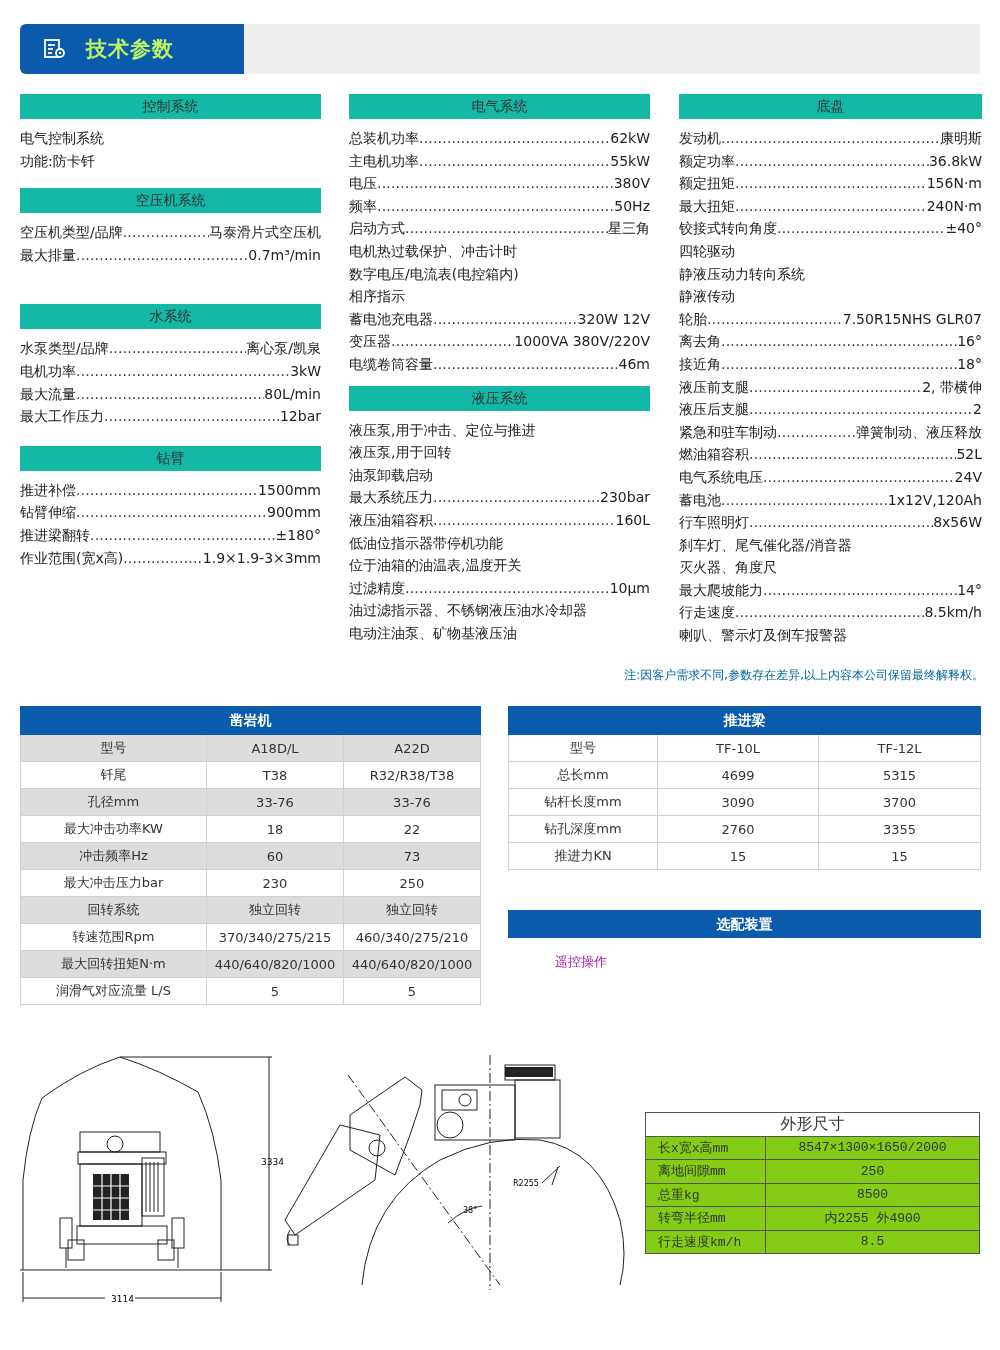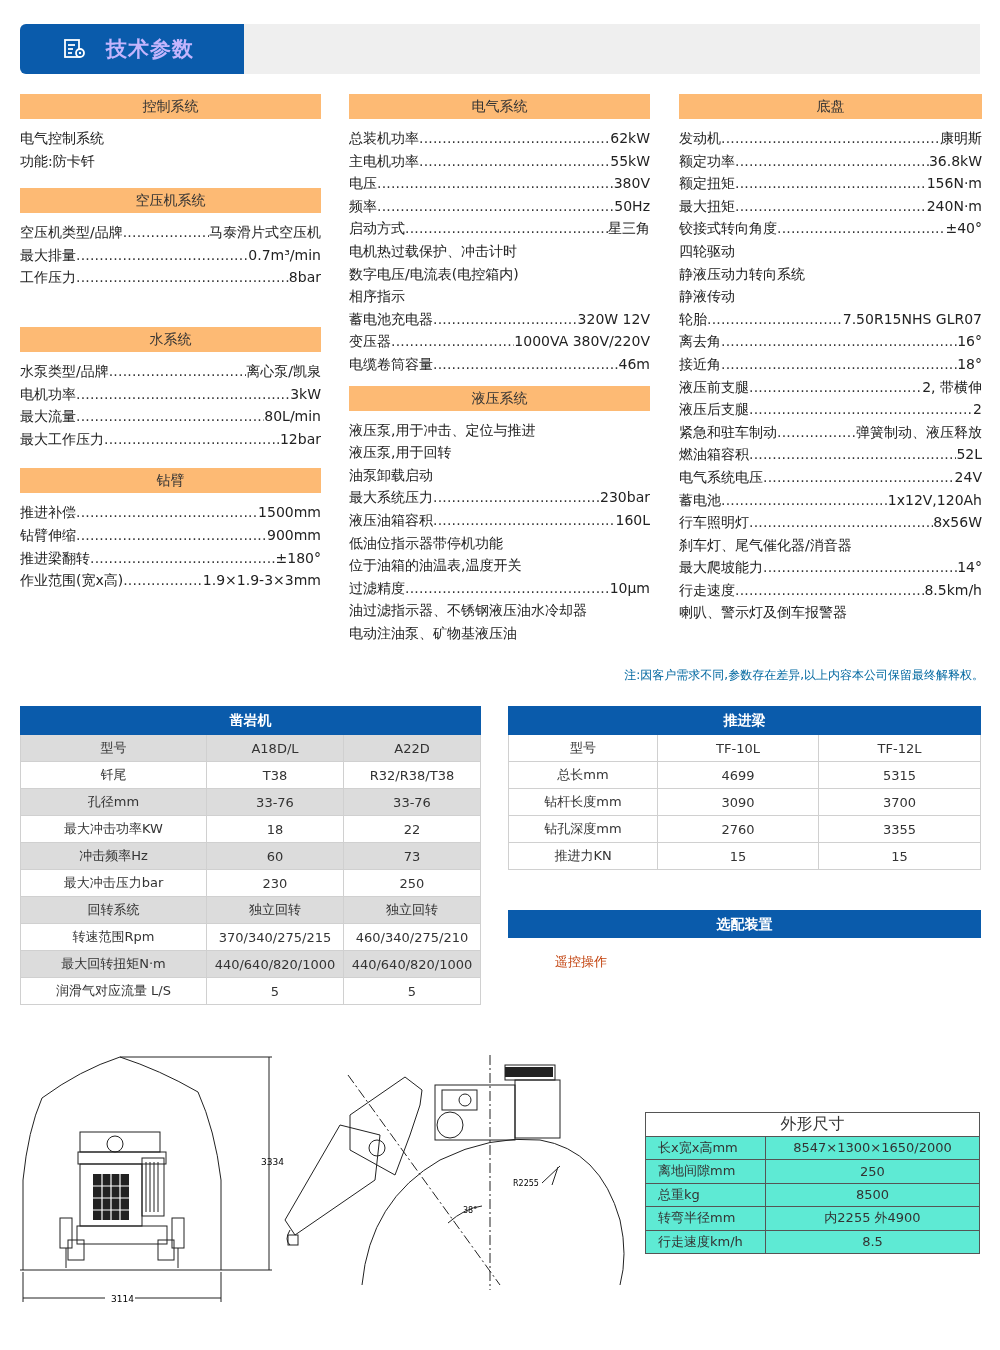--- a/index.html
+++ b/index.html
@@ -7,32 +7,32 @@
     width: 1000px; height: 1350px; background: #ffffff; position: relative;
     font-family: "DejaVu Sans", "Liberation Sans", sans-serif; color: #222; overflow: hidden;
   }
   .header-bar {
     position: absolute; left: 20px; top: 24px; width: 960px; height: 50px;
     background: #efefef; border-radius: 6px 0 0 6px;
   }
   .header-blue {
     position: absolute; left: 20px; top: 24px; width: 224px; height: 50px;
     background: #0a5bab; border-radius: 6px 0 0 6px;
-    display: flex; align-items: center; padding-left: 44px; color: #c4b5fd;
+    display: flex; align-items: center; padding-left: 24px; color: #bef264;
   }
   .header-blue svg { margin-right: 20px; }
   .header-title { font-size: 21px; font-weight: bold; letter-spacing: 1px; }
 
   .col { position: absolute; top: 94px; }
   .col1 { left: 20px; width: 301px; }
   .col2 { left: 349px; width: 301px; }
   .col3 { left: 679px; width: 303px; }
 
   .sec-head {
-    background: #fdba74; height: 25px; line-height: 25px; text-align: center;
+    background: #14b8a6; height: 25px; line-height: 25px; text-align: center;
     font-size: 14px; color: #333; margin-bottom: 8px;
   }
   .row {
     display: flex; font-size: 14px; line-height: 22.6px; height: 22.6px; white-space: nowrap; overflow: hidden;
   }
   .row .lbl { flex: 0 0 auto; }
   .row .dots { flex: 1 1 auto; overflow: hidden; color: #333; }
   .row .dots::before { content: "................................................................................................................................................................"; letter-spacing: 0.2px; }
   .row .val { flex: 0 0 auto; }
   .gap { height: 18px; }
@@ -53,26 +53,26 @@
   table.spec tr.w td { background: #ffffff; }
 
   .t1 { left: 20px; top: 706px; width: 461px; }
   .t2 { left: 508px; top: 706px; width: 473px; }
 
   .opt-head {
     position: absolute; left: 508px; top: 910px; width: 473px; height: 28px;
     background: #0a5bab; color: #fff; text-align: center; line-height: 28px;
     font-size: 14px; font-weight: bold;
   }
-  .opt-item { position: absolute; left: 555px; top: 953px; font-size: 13px; color: #c2410c; }
+  .opt-item { position: absolute; left: 555px; top: 953px; font-size: 13px; color: #a21caf; }
 
   table.dim { border-collapse: collapse; position: absolute; left: 645px; top: 1112px; width: 335px; font-size: 13px; }
   table.dim td { border: 1.5px solid #555; height: 23.5px; color: #333; }
   table.dim td.h { text-align: center; background: #fff; font-size: 16px; }
-  table.dim tr.r td { background: #5eead4; }
+  table.dim tr.r td { background: #84cc16; font-family: Liberation Mono, monospace; }
   table.dim td.k { padding-left: 12px; width: 120px; }
   table.dim td.v { text-align: center; }
 
   .drawing { position: absolute; }
 </style>
 </head>
 <body>
 
 <div class="header-bar"></div>
 <div class="header-blue">
@@ -101,25 +101,20 @@
   <div class="row">
       <span class="lbl">空压机类型/品牌</span>
       <span class="dots"></span>
       <span class="val">马泰滑片式空压机</span>
     </div>
   <div class="row">
       <span class="lbl">最大排量</span>
       <span class="dots"></span>
       <span class="val">0.7m³/min</span>
     </div>
-  <div class="row">
-      <span class="lbl">工作压力</span>
-      <span class="dots"></span>
-      <span class="val">8bar</span>
-    </div>
   <div class="gap" style="height:38px"></div>
 
   <div class="sec-head">水系统</div>
   <div class="row">
       <span class="lbl">水泵类型/品牌</span>
       <span class="dots"></span>
       <span class="val">离心泵/凯泉</span>
     </div>
   <div class="row">
       <span class="lbl">电机功率</span>
@@ -334,20 +329,23 @@
       <span class="dots"></span>
       <span class="val">1x12V,120Ah</span>
     </div>
   <div class="row">
       <span class="lbl">行车照明灯</span>
       <span class="dots"></span>
       <span class="val">8x56W</span>
     </div>
   <div class="row">
       <span class="lbl">刹车灯、尾气催化器/消音器</span>
+    </div>
+  <div class="row">
+      <span class="lbl">灭火器、角度尺</span>
     </div>
   <div class="row">
       <span class="lbl">最大爬坡能力</span>
       <span class="dots"></span>
       <span class="val">14°</span>
     </div>
   <div class="row">
       <span class="lbl">行走速度</span>
       <span class="dots"></span>
       <span class="val">8.5km/h</span>

